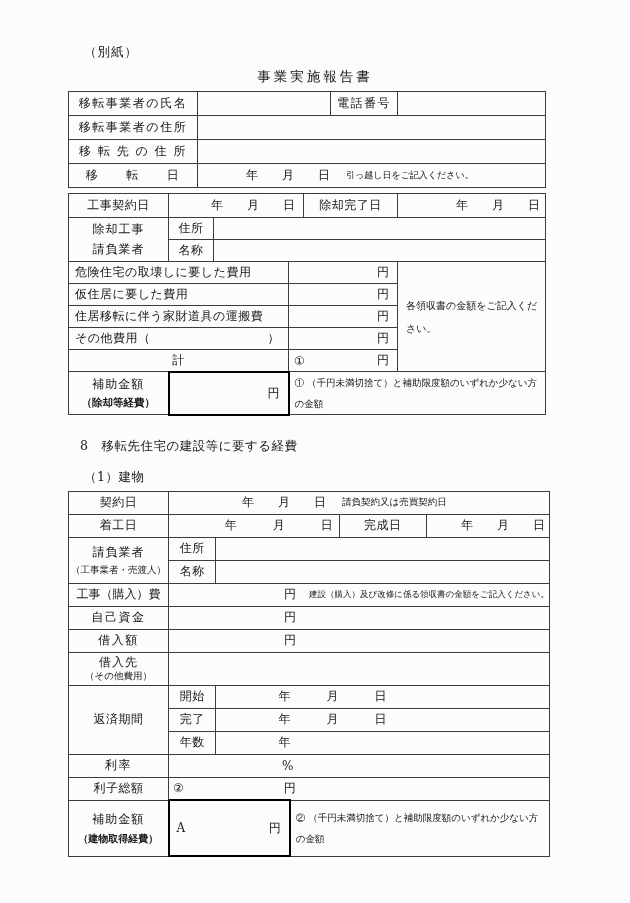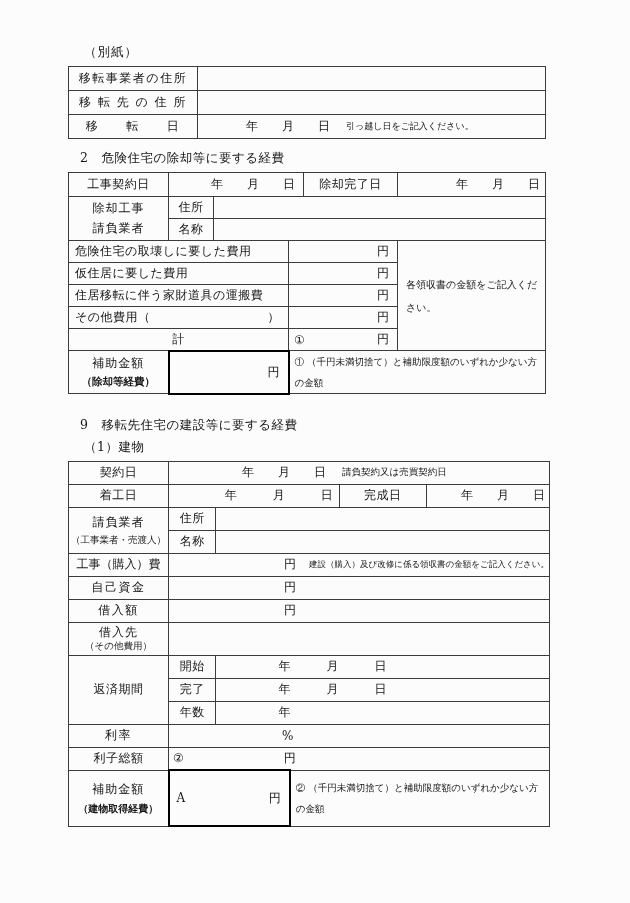--- a/index.html
+++ b/index.html
@@ -8,21 +8,21 @@
     background:#fcfcfc; overflow:hidden;
     font-family:"DejaVu Serif","Liberation Serif",serif;
     color:#161616;
   }
   .doc-note { margin:44px 0 0 84px; font-size:12.5px; letter-spacing:1px; }
   .doc-title { margin-top:7px; text-align:center; font-size:13.5px; letter-spacing:3px; }
   .h1 { font-size:12.5px; letter-spacing:0.5px; margin-left:80px; }
   .h1.first { margin-top:27px; }
   .h1.second { margin-top:11px; }
   .h1.third { margin-top:22px; }
-  .h2 { font-size:12.5px; letter-spacing:0.5px; margin-left:84px; margin-top:5px; }
+  .h2 { font-size:12.5px; letter-spacing:0.5px; margin-left:84px; margin-top:14px; }
   table { border-collapse:collapse; table-layout:fixed; margin-left:68px; margin-top:5px; }
   td {
     border:1px solid #3c3c3c; font-size:12px; padding:0;
     vertical-align:middle; overflow:hidden;
   }
   .lbl { text-align:center; letter-spacing:1.5px; }
   .lbl-tight { text-align:center; letter-spacing:0.5px; }
   .lbl-left { text-align:left; padding-left:6px; letter-spacing:0.5px; }
   .l2wrap { text-align:center; line-height:1.6; letter-spacing:1px; }
   .l2wrap .sub { font-size:9.5px; letter-spacing:0; display:block; }
@@ -37,50 +37,56 @@
   .w127r { display:inline-block; width:127px; text-align:right; flex:none; }
   td.thick { border:2px solid #000; }
   .mark-gap { margin-left:100px; }
 </style>
 </head>
 <body>
 
 <div class="page">
 
   <div class="doc-note">（別紙）</div>
+  <div class="doc-title">事業実施報告書</div>
 
   <table>
     <colgroup>
         <col style="width:129px">
         <col style="width:133px">
         <col style="width:67px">
         <col style="width:148px">
       </colgroup>
     <tbody>
+        <tr style="height:24px">
+      <td class="lbl">移転事業者の氏名</td>
+      <td></td>
+      <td class="lbl">電話番号</td>
+      <td></td>
+    </tr>
     <tr style="height:24px">
       <td class="lbl">移転事業者の住所</td>
       <td colspan="3"></td>
     </tr>
     <tr style="height:24px">
       <td class="lbl">移 転 先 の 住 所</td>
       <td colspan="3"></td>
     </tr>
     <tr style="height:24px">
       <td class="lbl">移　　転　　日</td>
       <td colspan="3">
         <div class="cellflex" style="padding-left:48px">
           <span>年　　月　　日</span>
           <span class="note9" style="margin-left:16px">引っ越し日をご記入ください。</span>
         </div>
       </td>
     </tr>
   </tbody>
     </table>
 
-  <div class="h1 second">2　危険住宅の除却等に要する経費</div>
   <table>
     <colgroup>
         <col style="width:100px">
         <col style="width:45px">
         <col style="width:75px">
         <col style="width:15px">
         <col style="width:94px">
         <col style="width:148px">
       </colgroup>
     <tbody>
@@ -151,21 +157,21 @@
         </div>
       </td>
       <td colspan="3" class="note2">
         <span>① （千円未満切捨て）と補助限度額のいずれか少ない方</span><br>
         <span>の金額</span>
       </td>
     </tr>
   </tbody>
     </table>
 
-  <div class="h1 third">9　移転先住宅の建設等に要する経費</div>
+  <div class="h1 third">8　移転先住宅の建設等に要する経費</div>
   <div class="h2">（1）建物</div>
   <table>
     <colgroup>
         <col style="width:100px">
         <col style="width:47px">
         <col style="width:73px">
         <col style="width:49px">
         <col style="width:86px">
         <col style="width:122px">
       </colgroup>

